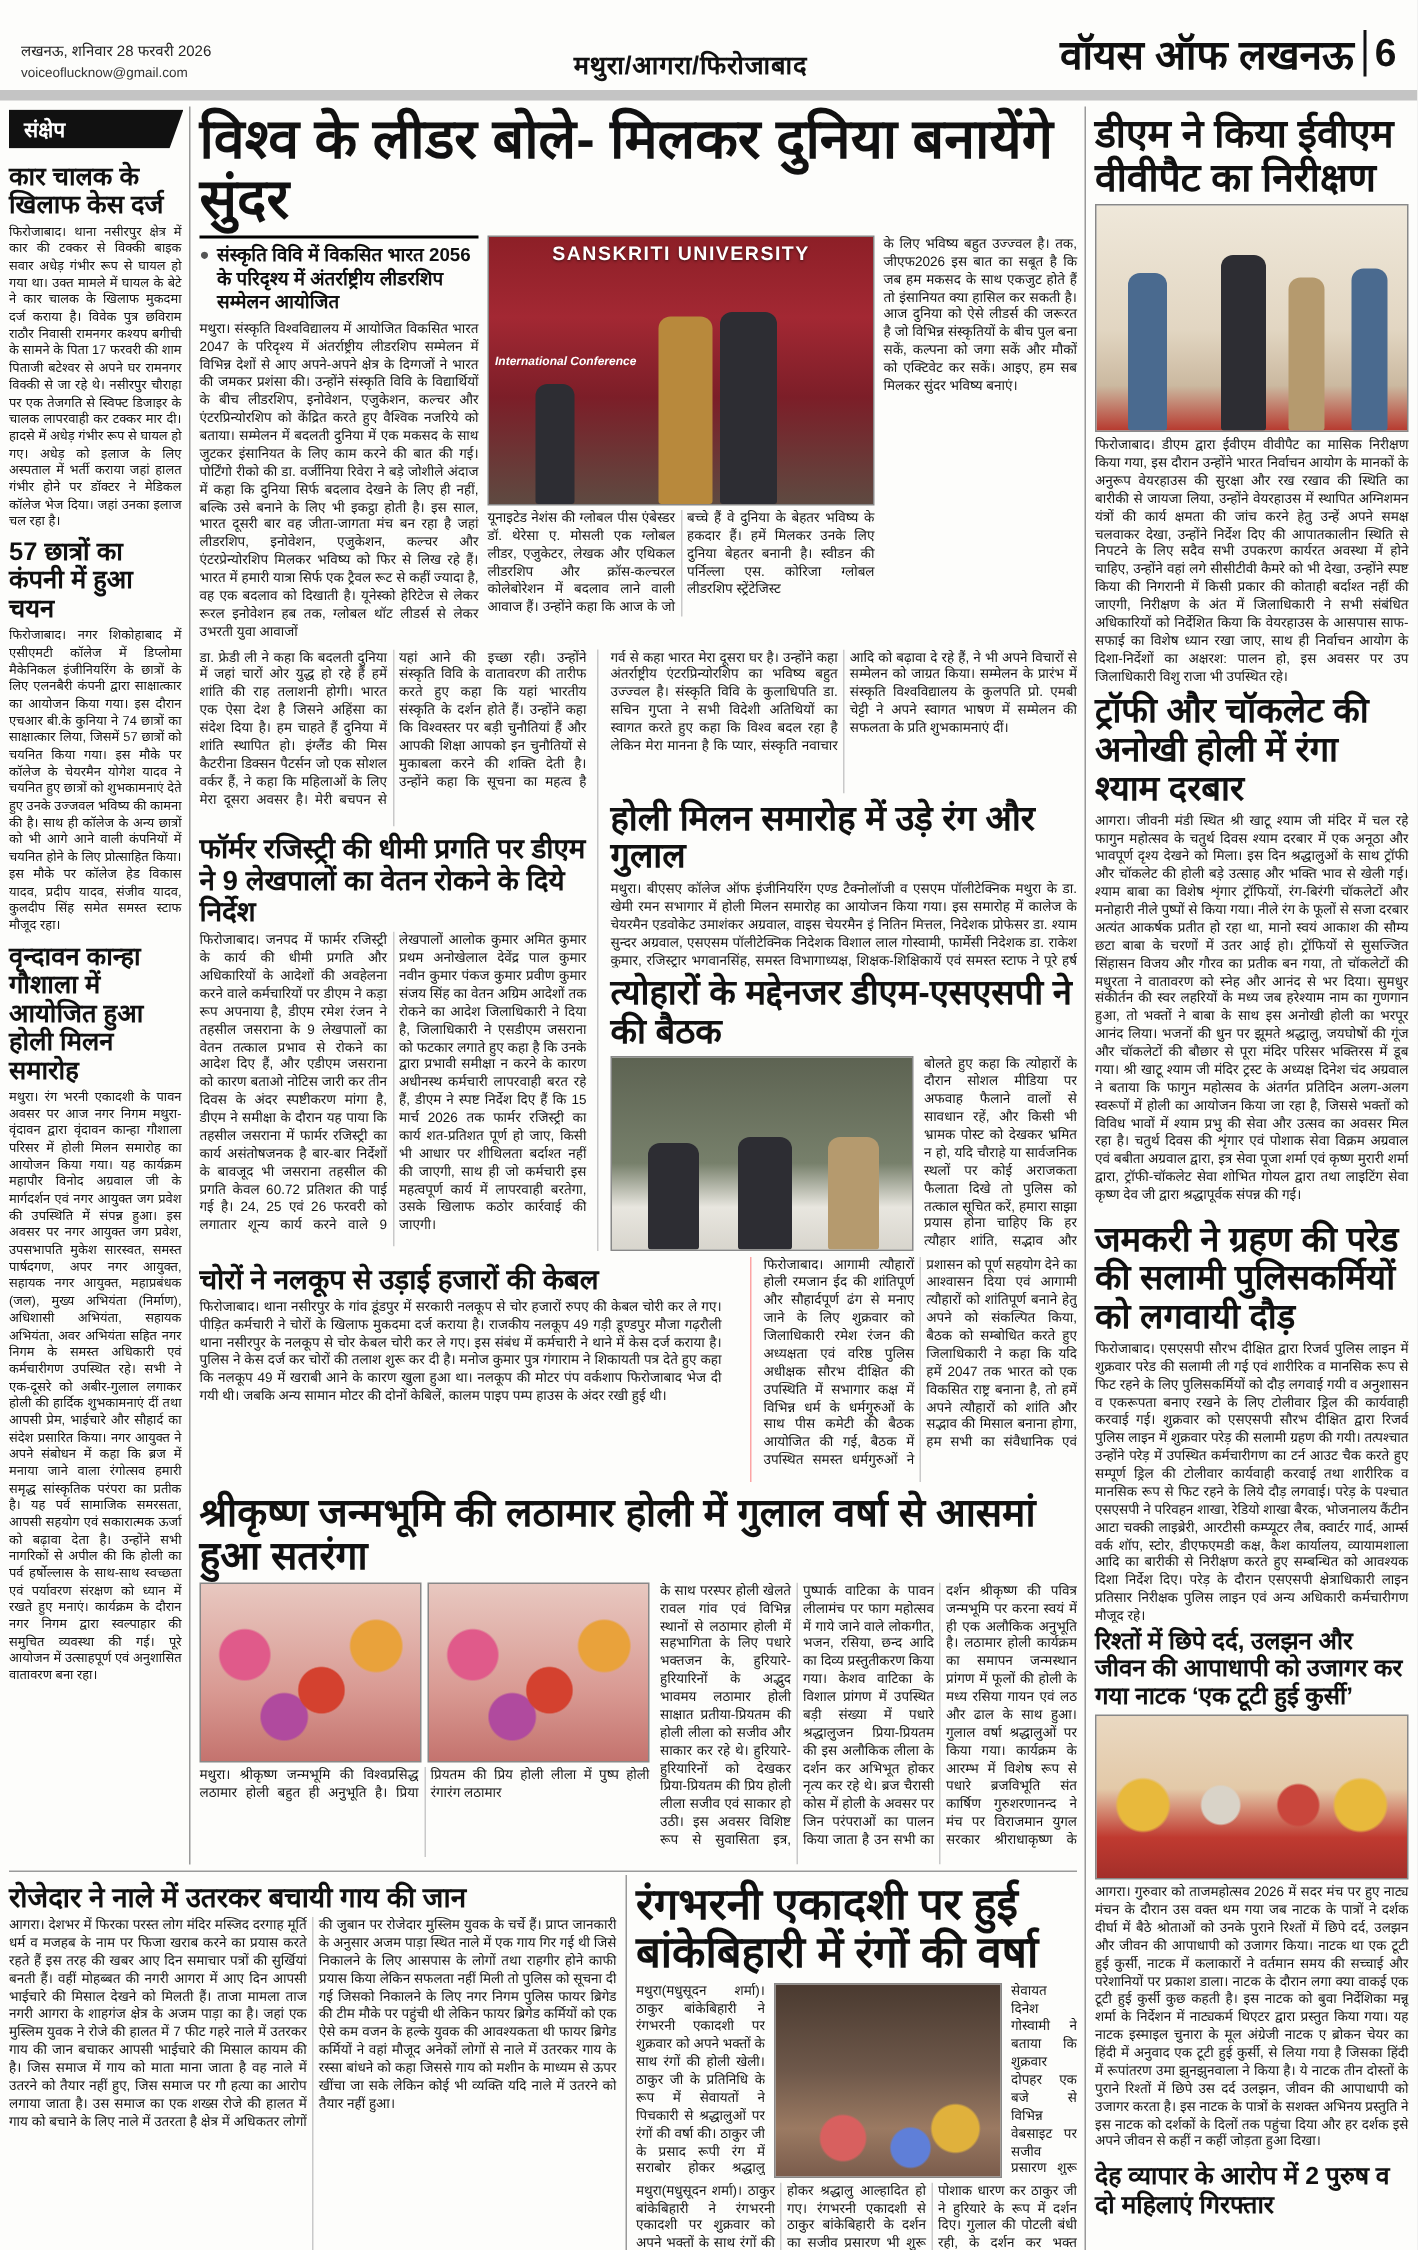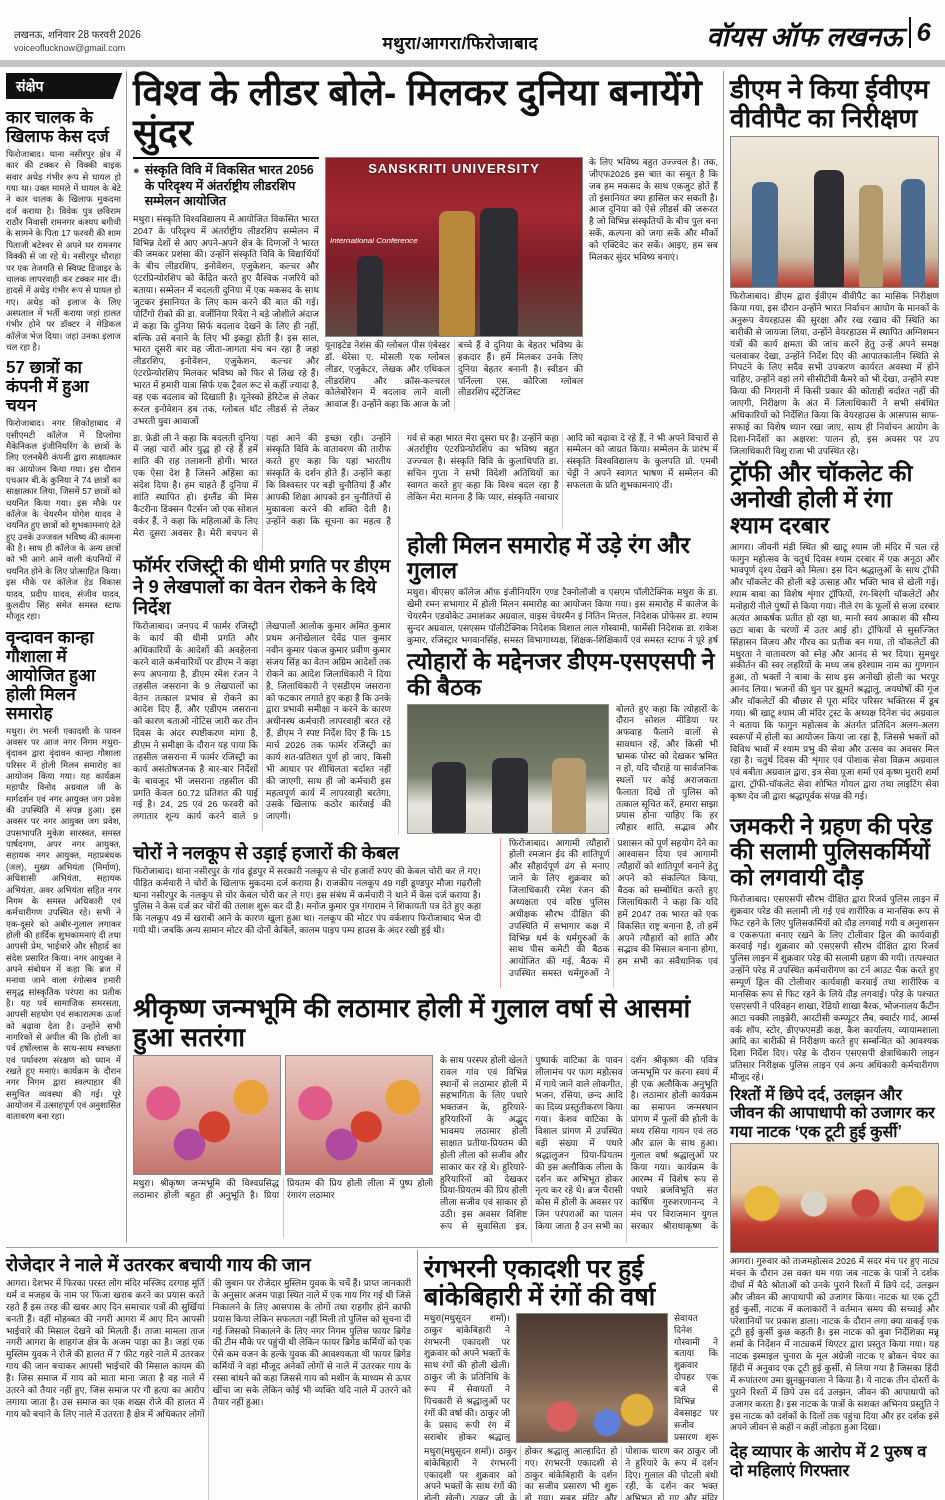--- a/index.html
+++ b/index.html
@@ -6,21 +6,21 @@
   .page{
     position:relative;width:945px;height:1500px;margin:0 auto;
     background:#fdfdfb;color:#111;overflow:hidden;
     font-family:"Liberation Sans","DejaVu Sans",sans-serif;
   }
   
   .masthead-row{display:flex;align-items:flex-end;justify-content:space-between;padding:10px 14px 4px 14px;height:44px;}
   .dateline-wrap{width:200px;font-size:10px;line-height:1.35;color:#222;}
   .dateline-wrap .mail{font-size:9px;color:#333;}
   .region{font-size:17px;font-weight:bold;letter-spacing:.5px;}
-  .brand{display:flex;align-items:flex-start;gap:6px;font-style:italic;}
+  .brand{display:flex;align-items:center;gap:6px;}
   .brand .name{font-size:27px;font-weight:bold;color:#101010;}
   .brand .pageno{font-size:26px;font-weight:bold;border-left:2px solid #111;padding-left:6px;}
   .grayrule{height:7px;background:#c4c4c4;margin:2px 0 4px 0;}
   
   .h-xl{font-size:37px;font-weight:bold;line-height:1.08;margin:2px 0 4px 0;}
   .h-lg{font-size:23px;font-weight:bold;line-height:1.12;margin:4px 0 3px 0;}
   .h-md{font-size:18.5px;font-weight:bold;line-height:1.15;margin:4px 0 3px 0;}
   .h-sm{font-size:15px;font-weight:bold;line-height:1.15;margin:3px 0 2px 0;}
   .body-txt{font-size:9px;line-height:1.32;text-align:justify;color:#161616;}
   .cols-2{column-count:2;column-gap:8px;column-rule:1px solid #c9c9c9;}
@@ -39,21 +39,21 @@
   .brief-tag{background:#111;color:#fff;font-weight:bold;font-size:14px;
     padding:3px 12px 4px 10px;display:inline-block;margin:2px 0 4px 0;
     clip-path:polygon(0 0,100% 0,92% 100%,0 100%);width:82%;}
   .sb-h{font-size:17px;font-weight:bold;line-height:1.12;margin:5px 0 3px 0;}
   .sidebar .body-txt{font-size:8.6px;}
   
   .photo{position:relative;overflow:hidden;border:1px solid #888;background:#c9b9a4;}
   .ph-cap{position:absolute;left:0;right:0;top:0;text-align:center;color:#fff;
     font-weight:bold;font-size:13px;letter-spacing:1px;padding-top:3px;
     text-shadow:0 1px 2px rgba(0,0,0,.6);}
-  .ph-sub{position:absolute;left:4px;top:44%;color:#fff;font-size:8px;font-style:italic;}
+  .ph-sub{position:absolute;left:4px;top:44%;color:#fff;font-size:8px;font-style:italic;font-weight:bold;}
   .fig{position:absolute;border-radius:8px 8px 2px 2px;}
   .lead-photo{background:linear-gradient(180deg,#8d1f27 0%,#a32833 30%,#7c1e28 60%,#5e4a41 100%);}
   .evm-photo{background:linear-gradient(180deg,#efe8da 0%,#e2d6c2 55%,#cbb9a0 80%,#b73a2f 100%);}
   .meet-photo{background:linear-gradient(180deg,#5d6352 0%,#77806b 55%,#e8e6df 78%,#d8d5cd 100%);}
   .holi-photo{background:
      radial-gradient(circle at 20% 40%,#e05a8a 0 12%,transparent 13%),
      radial-gradient(circle at 55% 60%,#d4412f 0 14%,transparent 15%),
      radial-gradient(circle at 80% 35%,#e9a23b 0 12%,transparent 13%),
      radial-gradient(circle at 38% 75%,#b04a9e 0 12%,transparent 13%),
      linear-gradient(180deg,#e8c8c0 0%,#d99a93 60%,#c4736e 100%);}
@@ -209,21 +209,21 @@
 
         </div>
       </div>
 
       <div class="bottom-row">
         <div class="rojedar-block">
           <div class="h-md">रोजेदार ने नाले में उतरकर बचायी गाय की जान</div>
           <div class="body-txt cols-2" style="height:300px;overflow:hidden;">आगरा। देशभर में फिरका परस्त लोग मंदिर मस्जिद दरगाह मूर्ति धर्म व मजहब के नाम पर फिजा खराब करने का प्रयास करते रहते हैं इस तरह की खबर आए दिन समाचार पत्रों की सुर्खियां बनती हैं। वहीं मोहब्बत की नगरी आगरा में आए दिन आपसी भाईचारे की मिसाल देखने को मिलती हैं। ताजा मामला ताज नगरी आगरा के शाहगंज क्षेत्र के अजम पाड़ा का है। जहां एक मुस्लिम युवक ने रोजे की हालत में 7 फीट गहरे नाले में उतरकर गाय की जान बचाकर आपसी भाईचारे की मिसाल कायम की है। जिस समाज में गाय को माता माना जाता है वह नाले में उतरने को तैयार नहीं हुए, जिस समाज पर गौ हत्या का आरोप लगाया जाता है। उस समाज का एक शख्स रोजे की हालत में गाय को बचाने के लिए नाले में उतरता है क्षेत्र में अधिकतर लोगों की जुबान पर रोजेदार मुस्लिम युवक के चर्चे हैं। प्राप्त जानकारी के अनुसार अजम पाड़ा स्थित नाले में एक गाय गिर गई थी जिसे निकालने के लिए आसपास के लोगों तथा राहगीर होने काफी प्रयास किया लेकिन सफलता नहीं मिली तो पुलिस को सूचना दी गई जिसको निकालने के लिए नगर निगम पुलिस फायर ब्रिगेड की टीम मौके पर पहुंची थी लेकिन फायर ब्रिगेड कर्मियों को एक ऐसे कम वजन के हल्के युवक की आवश्यकता थी फायर ब्रिगेड कर्मियों ने वहां मौजूद अनेकों लोगों से नाले में उतरकर गाय के रस्सा बांधने को कहा जिससे गाय को मशीन के माध्यम से ऊपर खींचा जा सके लेकिन कोई भी व्यक्ति यदि नाले में उतरने को तैयार नहीं हुआ।</div>
         </div>
         <div class="rang-block">
-          <div class="h-lg" style="font-size:25px;">रंगभरनी एकादशी पर हुई बांकेबिहारी में रंगों की वर्षा</div>
+          <div class="h-lg" style="font-size:29px;">रंगभरनी एकादशी पर हुई बांकेबिहारी में रंगों की वर्षा</div>
           <div class="rang-flex">
             <div class="body-txt" style="width:86px;height:128px;overflow:hidden;">मथुरा(मधुसूदन शर्मा)। ठाकुर बांकेबिहारी ने रंगभरनी एकादशी पर शुक्रवार को अपने भक्तों के साथ रंगों की होली खेली। ठाकुर जी के प्रतिनिधि के रूप में सेवायतों ने पिचकारी से श्रद्धालुओं पर रंगों की वर्षा की। ठाकुर जी के प्रसाद रूपी रंग में सराबोर होकर श्रद्धालु आल्हादित हो गए। रंगभरनी एकादशी से ठाकुर बांकेबिहारी के दर्शन का सजीव प्रसारण भी शुरू हो गया। सुबह मंदिर और आसपास लगी एलईडी स्क्रीन पर उनके दर्शन का प्रसारण किया गया। सुबह आठ बजे मंदिर के पट खुले तो श्वेत पोशाक धारण कर ठाकुर जी ने हुरियारे के रूप में दर्शन दिए। गुलाल की पोटली बंधी रही, के दर्शन कर भक्त अभिभूत हो गए और मंदिर परिसर में ठाकुर जी के दर्शन का सजीव प्रसारण भी शुरू कर दिया गया। सुबह आठ बजे से विभिन्न इंटरनेट मीडिया के प्लेटफार्म पर सजीव प्रसारण शुरू हुआ।</div>
             <div class="photo temple-photo" style="width:150px;height:128px;"></div>
             <div class="body-txt" style="flex:1;height:128px;overflow:hidden;">सेवायत दिनेश गोस्वामी ने बताया कि शुक्रवार दोपहर एक बजे से विभिन्न वेबसाइट पर सजीव प्रसारण शुरू हो जाएगा। बांकेबिहारी मंदिर के लाइव दर्शन शुरू : वृंदावन स्थित विश्व प्रसिद्ध ठाकुर श्री बांके बिहारी जी के भक्तों के लिए रंगभरी एकादशी का पावन पर्व एक बड़ी सौगात लेकर आया है। शुक्रवार को मंदिर प्रांगण से आधिकारिक रूप से सजीव प्रसारण (लाइव स्ट्रीमिंग) सेवा शुरू हुई।</div>
           </div>
           <div class="body-txt cols-3" style="margin-top:3px;height:110px;overflow:hidden;">मथुरा(मधुसूदन शर्मा)। ठाकुर बांकेबिहारी ने रंगभरनी एकादशी पर शुक्रवार को अपने भक्तों के साथ रंगों की होली खेली। ठाकुर जी के प्रतिनिधि के रूप में सेवायतों ने पिचकारी से श्रद्धालुओं पर रंगों की वर्षा की। ठाकुर जी के प्रसाद रूपी रंग में सराबोर होकर श्रद्धालु आल्हादित हो गए। रंगभरनी एकादशी से ठाकुर बांकेबिहारी के दर्शन का सजीव प्रसारण भी शुरू हो गया। सुबह मंदिर और आसपास लगी एलईडी स्क्रीन पर उनके दर्शन का प्रसारण किया गया। सुबह आठ बजे मंदिर के पट खुले तो श्वेत पोशाक धारण कर ठाकुर जी ने हुरियारे के रूप में दर्शन दिए। गुलाल की पोटली बंधी रही, के दर्शन कर भक्त अभिभूत हो गए और मंदिर परिसर में ठाकुर जी के दर्शन का सजीव प्रसारण भी शुरू कर दिया गया। सुबह आठ बजे से विभिन्न इंटरनेट मीडिया के प्लेटफार्म पर सजीव प्रसारण शुरू हुआ।</div>
         </div>
       </div>
     </div>
 

